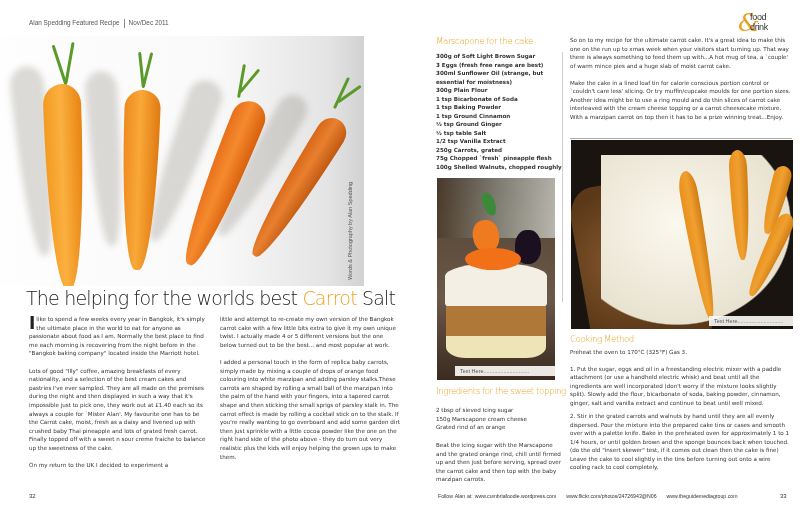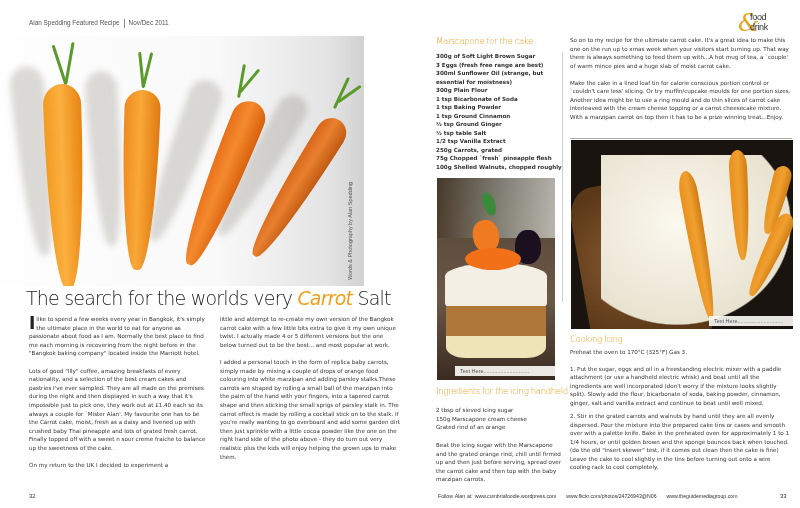--- a/index.html
+++ b/index.html
@@ -17,21 +17,21 @@
   
   .hero { position: absolute; left: 0; top: 36px; width: 364px; height: 250px;
     background: linear-gradient(90deg, #fefefe 0%, #f9f9f9 60%, #e4e4e4 90%, #d2d2d2 100%); overflow: hidden; }
   .carrot { position: absolute; border-radius: 50% 50% 45% 45% / 10% 10% 90% 90%; }
   .shadow { position: absolute; background: rgba(120,110,100,0.25); border-radius: 50% 50% 45% 45% / 10% 10% 90% 90%; filter: blur(3px); }
   .stalk { position: absolute; width: 3px; background: #5a9a2a; border-radius: 2px; }
   .credit { position: absolute; left: 345px; top: 150px; width: 10px; height: 140px; }
   .credit span { position: absolute; left: 0; top: 0; transform-origin: 0 0; transform: translate(2px, 130px) rotate(-90deg); white-space: nowrap; font-size: 5.5px; color: #555; }
 
   .title { position: absolute; left: 26px; top: 287px; font-family: "DejaVu Sans", sans-serif; font-weight: 200; font-size: 19px; letter-spacing: -0.8px; color: #1c1c1c; white-space: nowrap; }
-  .title .accent { color: #f0a020; font-style: italic; }
+  .title .accent { color: #f0a020; }
 
   .col { position: absolute; font-family: "DejaVu Sans", sans-serif; font-size: 5.6px; line-height: 8.6px; color: #333; }
   .col p { margin-bottom: 8.6px; }
   .dropcap { float: left; font-size: 17px; line-height: 14px; font-weight: bold; margin-right: 1px; margin-top: 1px; color: #222; }
 
   .page-num { position: absolute; font-size: 6px; color: #333; }
 
   .section-head { position: absolute; font-family: "DejaVu Sans", sans-serif; font-weight: 200; font-size: 8.6px; color: #e8a020; letter-spacing: -0.4px; white-space: nowrap; }
 
   .ing-list { position: absolute; left: 436px; top: 52px; font-family: "DejaVu Sans", sans-serif; font-size: 5.6px; line-height: 8.5px; color: #333; font-weight: bold; }
@@ -104,21 +104,21 @@
   <div class="carrot" style="left:46px;top:48px;width:38px;height:205px;background:linear-gradient(90deg,#f29a20,#fbb040 45%,#e88412);transform:rotate(-2deg);"></div>
   <div class="carrot" style="left:122px;top:54px;width:36px;height:180px;background:linear-gradient(90deg,#ee8a1e,#f9a838 45%,#e07a10);transform:rotate(2deg);"></div>
   <div class="carrot" style="left:205px;top:60px;width:34px;height:175px;background:linear-gradient(90deg,#e8701a,#f58a2e 45%,#d8600c);transform:rotate(22deg);"></div>
   <div class="carrot" style="left:282px;top:72px;width:30px;height:160px;background:linear-gradient(90deg,#d86818,#e88030 45%,#c05810);transform:rotate(32deg);"></div>
 </div>
 <div class="credit">
   <span>Words &amp; Photography by Alan Spedding</span>
 </div>
 
 <div class="title">
-  <span>The search for the worlds very </span><span class="accent">Carrot</span><span> Salt</span>
+  <span>The helping for the worlds best </span><span class="accent">Carrot</span><span> Salt</span>
 </div>
 
 <div class="col" style="left:29px;top:315px;width:180px;">
   <p><span class="dropcap">I</span><span>like to spend a few weeks every year in Bangkok, it's simply the ultimate place in the world to eat for anyone as passionate about food as I am. Normally the best place to find me each morning is recovering from the night before in the "Bangkok baking company" located inside the Marriott hotel.</span></p>
   <p>Lots of good "Illy" coffee, amazing breakfasts of every nationality, and a selection of the best cream cakes and pastries I've ever sampled. They are all made on the premises during the night and then displayed in such a way that it's impossible just to pick one, they work out at £1.40 each so its always a couple for `Mister Alan'. My favourite one has to be the Carrot cake, moist, fresh as a daisy and livened up with crushed baby Thai pineapple and lots of grated fresh carrot. Finally topped off with a sweet n sour creme fraiche to balance up the sweetness of the cake.</p>
   <p>On my return to the UK I decided to experiment a</p>
 </div>
 
 <div class="col" style="left:220px;top:315px;width:180px;">
   <p>little and attempt to re-create my own version of the Bangkok carrot cake with a few little bits extra to give it my own unique twist. I actually made 4 or 5 different versions but the one below turned out to be the best... and most popular at work.</p>
@@ -152,21 +152,21 @@
   <div class="layer-top"></div>
   <div class="layer-sponge"></div>
   <div class="layer-base"></div>
   <div class="leaf"></div>
   <div class="mini-carrot1"></div>
   <div class="berry"></div>
   <div class="mini-carrot2"></div>
   <div class="caption-box" style="left:18px;top:188px;width:100px;">Text Here..............................</div>
 </div>
 
-<div class="section-head" style="left:436px;top:386px;">Ingredients for the icing handheld</div>
+<div class="section-head" style="left:436px;top:386px;">Ingredients for the sweet topping</div>
 <ul class="icing-list">
   <li>2 tbsp of sieved Icing sugar</li>
   <li>150g Marscapone cream cheese</li>
   <li>Grated rind of an orange</li>
 </ul>
 <div class="icing-method">Beat the icing sugar with the Marscapone and the grated orange rind, chill until firmed up and then just before serving, spread over the carrot cake and then top with the baby marzipan carrots.</div>
 
 <div class="intro">
   <p>So on to my recipe for the ultimate carrot cake. It's a great idea to make this one on the run up to xmas week when your visitors start turning up. That way there is always something to feed them up with...A hot mug of tea, a `couple' of warm mince pies and a huge slab of moist carrot cake.</p>
   <p>Make the cake in a lined loaf tin for calorie conscious portion control or `couldn't care less' slicing. Or try muffin/cupcake moulds for one portion sizes. Another idea might be to use a ring mould and do thin slices of carrot cake interleaved with the cream cheese topping or a carrot cheesecake mixture. With a marzipan carrot on top then it has to be a prize winning treat...Enjoy.</p>
@@ -176,21 +176,21 @@
 <div class="photo-slice">
   <div class="cake"></div>
   <div class="frost"></div>
   <div class="mc" style="left:118px;top:30px;height:150px;transform:rotate(-10deg);"></div>
   <div class="mc" style="left:160px;top:10px;height:110px;transform:rotate(-3deg);"></div>
   <div class="mc" style="left:196px;top:25px;height:70px;transform:rotate(15deg);"></div>
   <div class="mc" style="left:190px;top:70px;height:90px;transform:rotate(25deg);"></div>
   <div class="caption-box" style="left:138px;top:176px;width:84px;">Text Here..............................</div>
 </div>
 
-<div class="section-head" style="left:570px;top:334px;">Cooking Icing</div>
+<div class="section-head" style="left:570px;top:334px;">Cooking Method</div>
 <div class="cooking-method">
   <p style="margin-bottom:8px;">Preheat the oven to 170°C (325°F) Gas 3.</p>
   <p>1. Put the sugar, eggs and oil in a freestanding electric mixer with a paddle attachment (or use a handheld electric whisk) and beat until all the ingredients are well incorporated (don't worry if the mixture looks slightly split). Slowly add the flour, bicarbonate of soda, baking powder, cinnamon, ginger, salt and vanilla extract and continue to beat until well mixed.</p>
   <p>2. Stir in the grated carrots and walnuts by hand until they are all evenly dispersed. Pour the mixture into the prepared cake tins or cases and smooth over with a palette knife. Bake in the preheated oven for approximately 1 to 1 1/4 hours, or until golden brown and the sponge bounces back when touched. (do the old "insert skewer" test, if it comes out clean then the cake is fine) Leave the cake to cool slightly in the tins before turning out onto a wire cooling rack to cool completely.</p>
 </div>
 
 <div class="footer">
   <span>Follow Alan at: www.cumbriafoodie.wordpress.com</span>
   <span>www.flickr.com/photos/24726943@N06</span>
   <span>www.theguidemediagroup.com</span>

